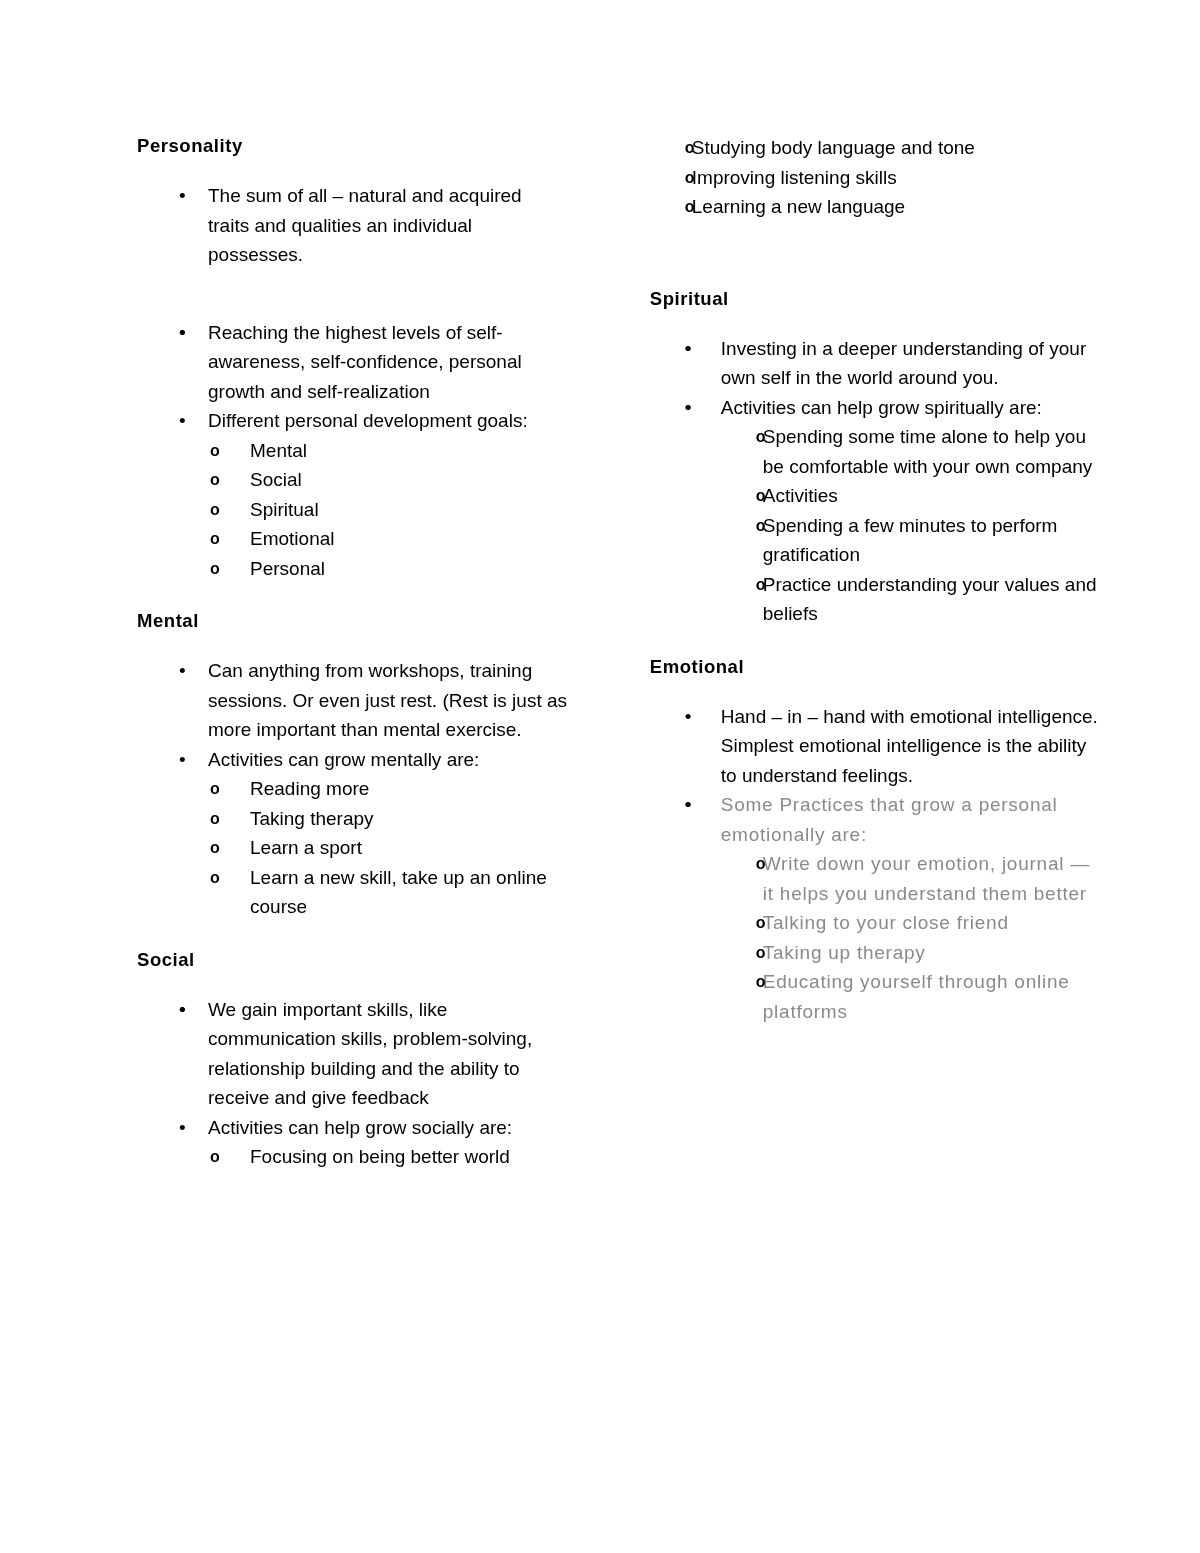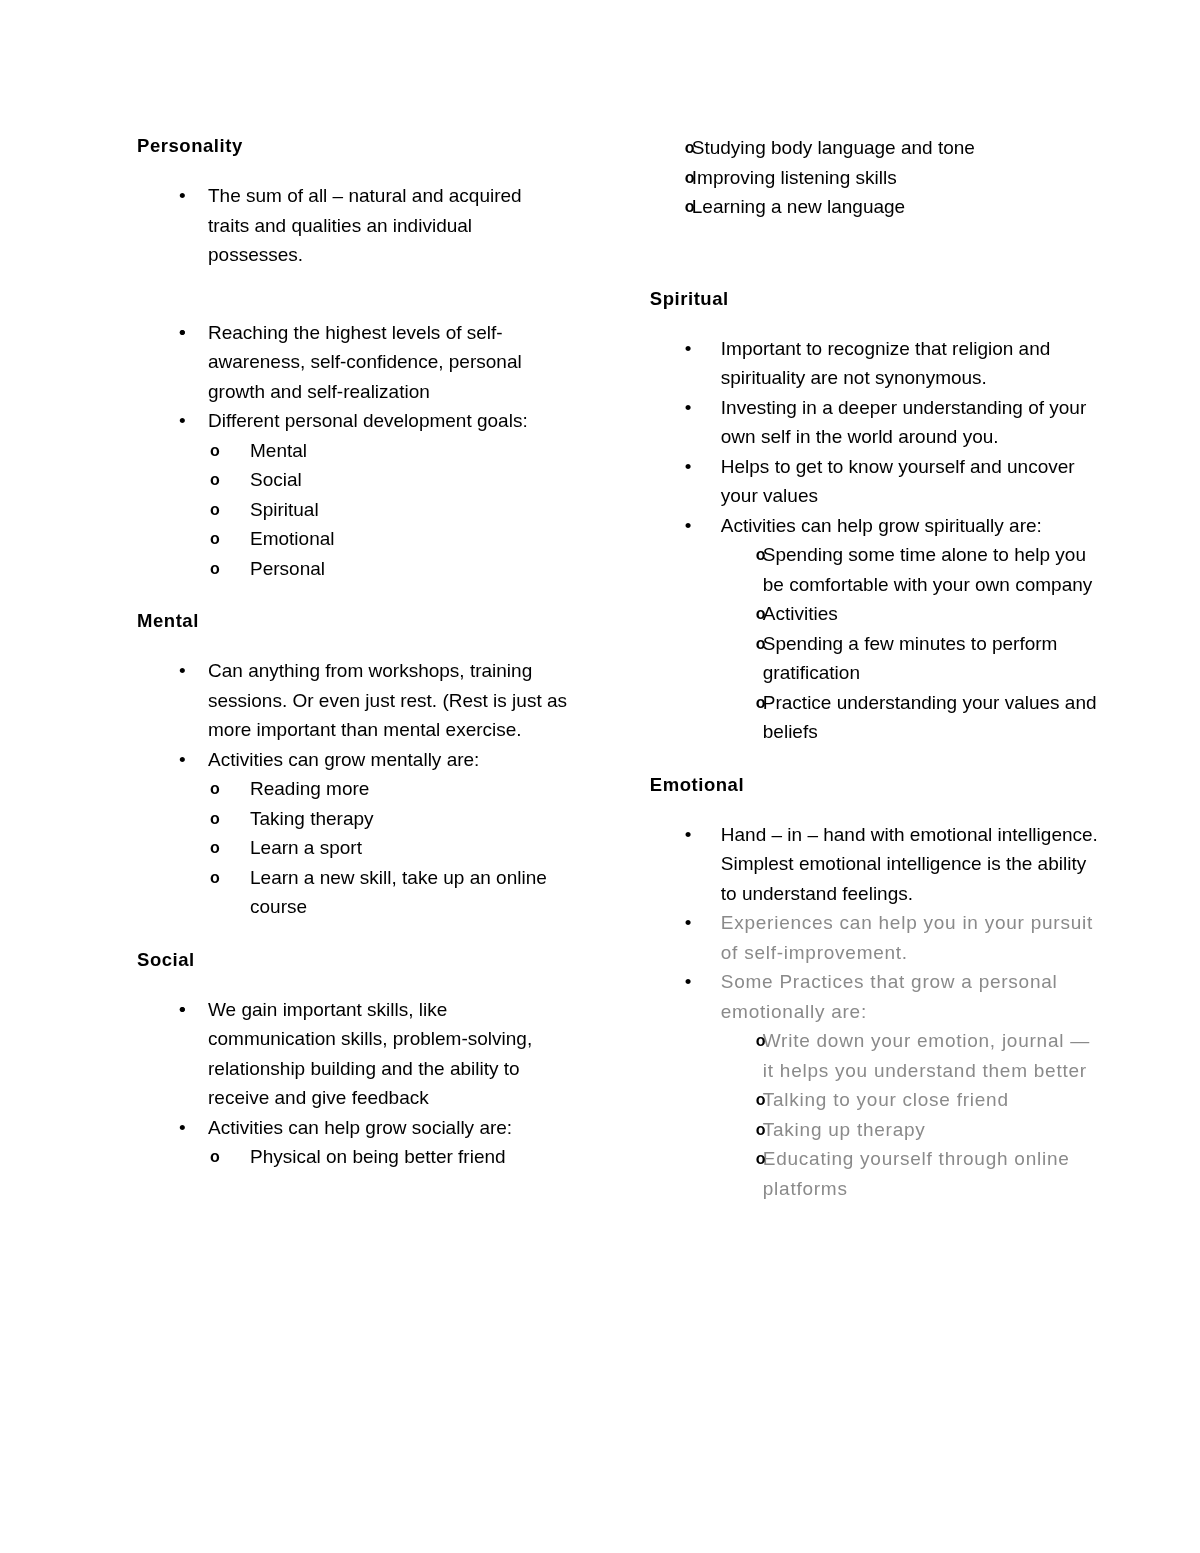--- a/index.html
+++ b/index.html
@@ -167,59 +167,59 @@
               </div></li>
           </ul>
           <div class="gap-before-head"></div>
           <h2 class="heading">Social</h2>
           <div class="gap-after-head"></div>
           <ul class="lvl1">
             <li><span class="marker">•</span></li>
             <li><span class="marker">•</span><span class="txt">We gain important skills, like communication skills, problem-solving, relationship building and the ability to receive and give feedback</span></li>
             <li><span class="marker">•</span><span class="txt">Activities can help grow socially are:</span><div class="sub-wrap">
                 <ul class="lvl2">
-                  <li><span class="marker">o</span><span class="txt">Physical on being better friend</span></li>
+                  <li><span class="marker">o</span><span class="txt">Focusing on being better world</span></li>
                 </ul>
               </div></li>
           </ul>
           <div class="gap-before-head"></div>
         </div>
     </div>
 
     <div class="col col-right">
       <div id="right-continued">
           <ul class="lvl2">
             <li><span class="marker">o</span><span class="txt">Studying body language and tone</span></li>
             <li><span class="marker">o</span><span class="txt">Improving listening skills</span></li>
             <li><span class="marker">o</span><span class="txt">Learning a new language</span></li>
           </ul>
         </div>
       <div class="spacer-lg"></div>
       <div id="right-sections">
           <h2 class="heading">Spiritual</h2>
           <div class="gap-after-head"></div>
           <ul class="lvl1">
-            <li><span class="marker">•</span><span class="txt">Important to recognize that religion and spirituality are not synonymous.</span></li>
+            <li><span class="marker">•</span></li>
             <li><span class="marker">•</span><span class="txt">Investing in a deeper understanding of your own self in the world around you.</span></li>
-            <li><span class="marker">•</span><span class="txt">Helps to get to know yourself and uncover your values</span></li>
+            <li><span class="marker">•</span></li>
             <li><span class="marker">•</span><span class="txt">Activities can help grow spiritually are:</span><div class="sub-wrap">
                 <ul class="lvl2">
                   <li><span class="marker">o</span><span class="txt">Spending some time alone to help you be comfortable with your own company</span></li>
                   <li><span class="marker">o</span><span class="txt">Activities</span></li>
                   <li><span class="marker">o</span><span class="txt">Spending a few minutes to perform gratification</span></li>
                   <li><span class="marker">o</span><span class="txt">Practice understanding your values and beliefs</span></li>
                 </ul>
               </div></li>
           </ul>
           <div class="gap-before-head"></div>
           <h2 class="heading">Emotional</h2>
           <div class="gap-after-head"></div>
           <ul class="lvl1">
             <li><span class="marker">•</span><span class="txt">Hand – in – hand with emotional intelligence. Simplest emotional intelligence is the ability to understand feelings.</span></li>
-            <li class="faded"><span class="marker">•</span><span class="txt">Experiences can help you in your pursuit of self-improvement.</span></li>
+            <li class="faded"><span class="marker">•</span></li>
             <li class="faded"><span class="marker">•</span><span class="txt">Some Practices that grow a personal emotionally are:</span><div class="sub-wrap">
                 <ul class="lvl2">
                   <li><span class="marker">o</span><span class="txt">Write down your emotion, journal — it helps you understand them better</span></li>
                   <li><span class="marker">o</span><span class="txt">Talking to your close friend</span></li>
                   <li><span class="marker">o</span><span class="txt">Taking up therapy</span></li>
                   <li><span class="marker">o</span><span class="txt">Educating yourself through online platforms</span></li>
                 </ul>
               </div></li>
           </ul>
           <div class="gap-before-head"></div>

